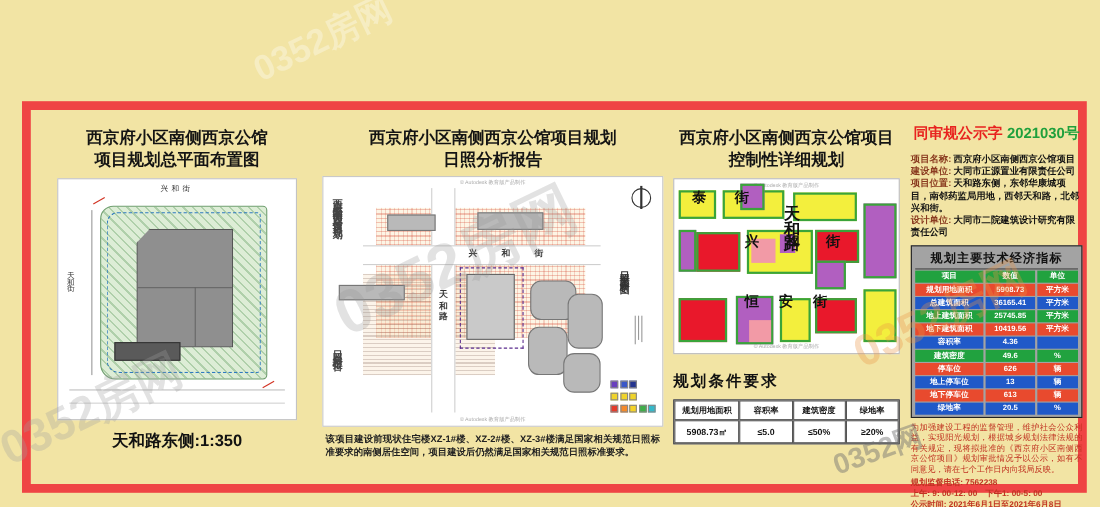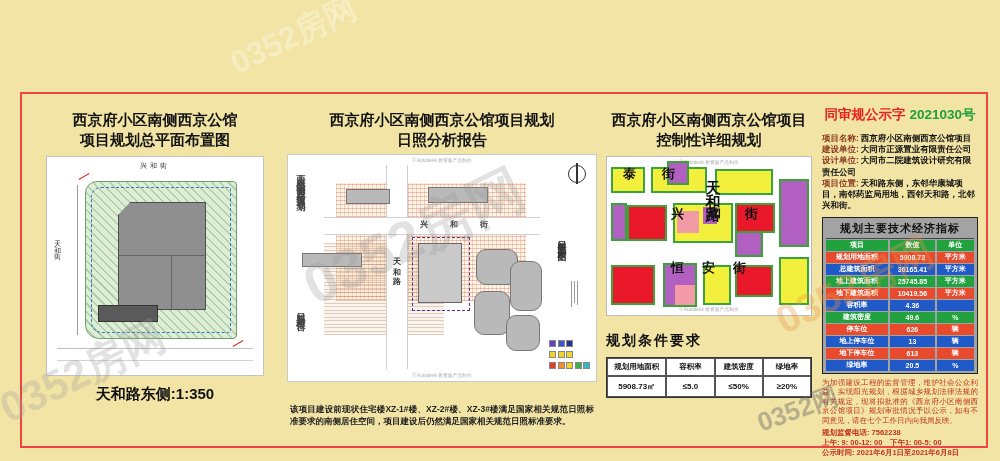--- a/index.html
+++ b/index.html
@@ -7,21 +7,21 @@
   .stage{position:relative;width:1000px;height:461px;overflow:hidden;background:#f2e4a4;}
 
   
   .band{position:absolute;left:0;top:0;width:100%;height:88px;background:#2d4d8c;
         display:flex;align-items:center;justify-content:center;}
   .band-title{color:#ffffff;font-size:44px;font-weight:bold;letter-spacing:20px;
         padding-left:20px;text-shadow:1px 2px 2px rgba(0,0,0,.35);white-space:nowrap;}
 
   
   .frame{position:absolute;left:20px;top:92px;width:968px;height:356px;box-sizing:border-box;
-         border:2px solid #ef4444;background:#f2e4a4;}
+         border:8px solid #ef4444;background:#f2e4a4;}
   .panel{position:absolute;}
   .panel-title{font-weight:bold;font-size:15px;line-height:1.3;text-align:center;color:#141414;}
 
   
   .p-site{left:10px;top:16px;width:246px;}
   .site-box{position:relative;margin:7px auto 0;width:216px;height:218px;background:#ffffff;
             border:1px solid #c3c3c3;overflow:hidden;}
   .site-street-top{position:absolute;top:4px;left:0;width:100%;text-align:center;font-size:7px;color:#333;letter-spacing:3px;}
   .site-street-left{position:absolute;left:5px;top:78px;writing-mode:vertical-rl;text-orientation:upright;
             font-size:7px;color:#333;letter-spacing:6px;}
@@ -75,21 +75,21 @@
   .note-bar{position:absolute;right:30px;width:1px;background:#999;}
   .nb1{top:126px;height:26px;right:24px;}
   .nb2{top:126px;height:22px;right:21px;}
   .nb3{top:126px;height:24px;right:18px;}
   .sun-legend{position:absolute;right:6px;bottom:12px;display:flex;flex-direction:column;gap:4px;}
   .lgrow{display:flex;gap:1.5px;}
   .sw{width:5px;height:5px;display:inline-block;border:0.5px solid #888;}
   .autodesk{position:absolute;left:0;width:100%;text-align:center;font-size:6px;color:#aaa;transform:scale(.8);}
   .ad-top{top:1px;} .ad-bottom{bottom:1px;}
   .sun-caption{margin-top:7px;text-align:center;font-weight:bold;font-size:14px;color:#111;}
-  .sun-para{margin-top:21px;padding:0 4px;font-size:8.5px;line-height:1.45;color:#222;font-weight:bold;text-align:justify;}
+  .sun-para{margin-top:5px;padding:0 4px;font-size:8.5px;line-height:1.45;color:#222;font-weight:bold;text-align:justify;}
 
   
   .p-zone{left:584px;top:16px;width:206px;}
   .zone-map{position:relative;margin:7px auto 0;width:204px;height:158px;background:#ffffff;
             border:1px solid #bbb;overflow:hidden;}
   .zb{position:absolute;border:2px solid #3aa43a;box-sizing:border-box;}
   .zy{background:#f3ef3d;} .zr{background:#e9182b;} .zp{background:#b15fc0;} .zk{background:#f29aa6;}
   .zsub{position:absolute;border:none;}
   .zlabel{position:absolute;color:#111;font-weight:bold;font-family:"Liberation Serif",serif;white-space:nowrap;}
   .zl-tai{left:16px;top:8px;font-size:13px;letter-spacing:26px;}
@@ -270,22 +270,22 @@
         </div>
     </section>
 
     <section class="panel p-info">
       <div class="permit">
         <span>同审规公示字</span><span class="permit-num">2021030号</span>
       </div>
       <div class="info-fields">
           <div class="ifield"><span class="ilabel">项目名称:</span><span class="ival">西京府小区南侧西京公馆项目</span></div>
           <div class="ifield"><span class="ilabel">建设单位:</span><span class="ival">大同市正源置业有限责任公司</span></div>
+          <div class="ifield"><span class="ilabel">项目位置:</span><span class="ival">天和路东侧，东邻华康城项目，南邻药监局用地，西邻天和路，北邻兴和街。</span></div>
           <div class="ifield"><span class="ilabel">设计单位:</span><span class="ival">大同市二院建筑设计研究有限责任公司</span></div>
-          <div class="ifield"><span class="ilabel">项目位置:</span><span class="ival">天和路东侧，东邻华康城项目，南邻药监局用地，西邻天和路，北邻兴和街。</span></div>
         </div>
       <div class="tech-box">
         <div class="tech-title">规划主要技术经济指标</div>
         <div class="tech-table">
             <div class="trow thead">
               <span class="tc c0">项目</span>
               <span class="tc c1">数值</span>
               <span class="tc c2">单位</span>
             </div>
             <div class="trow red">

